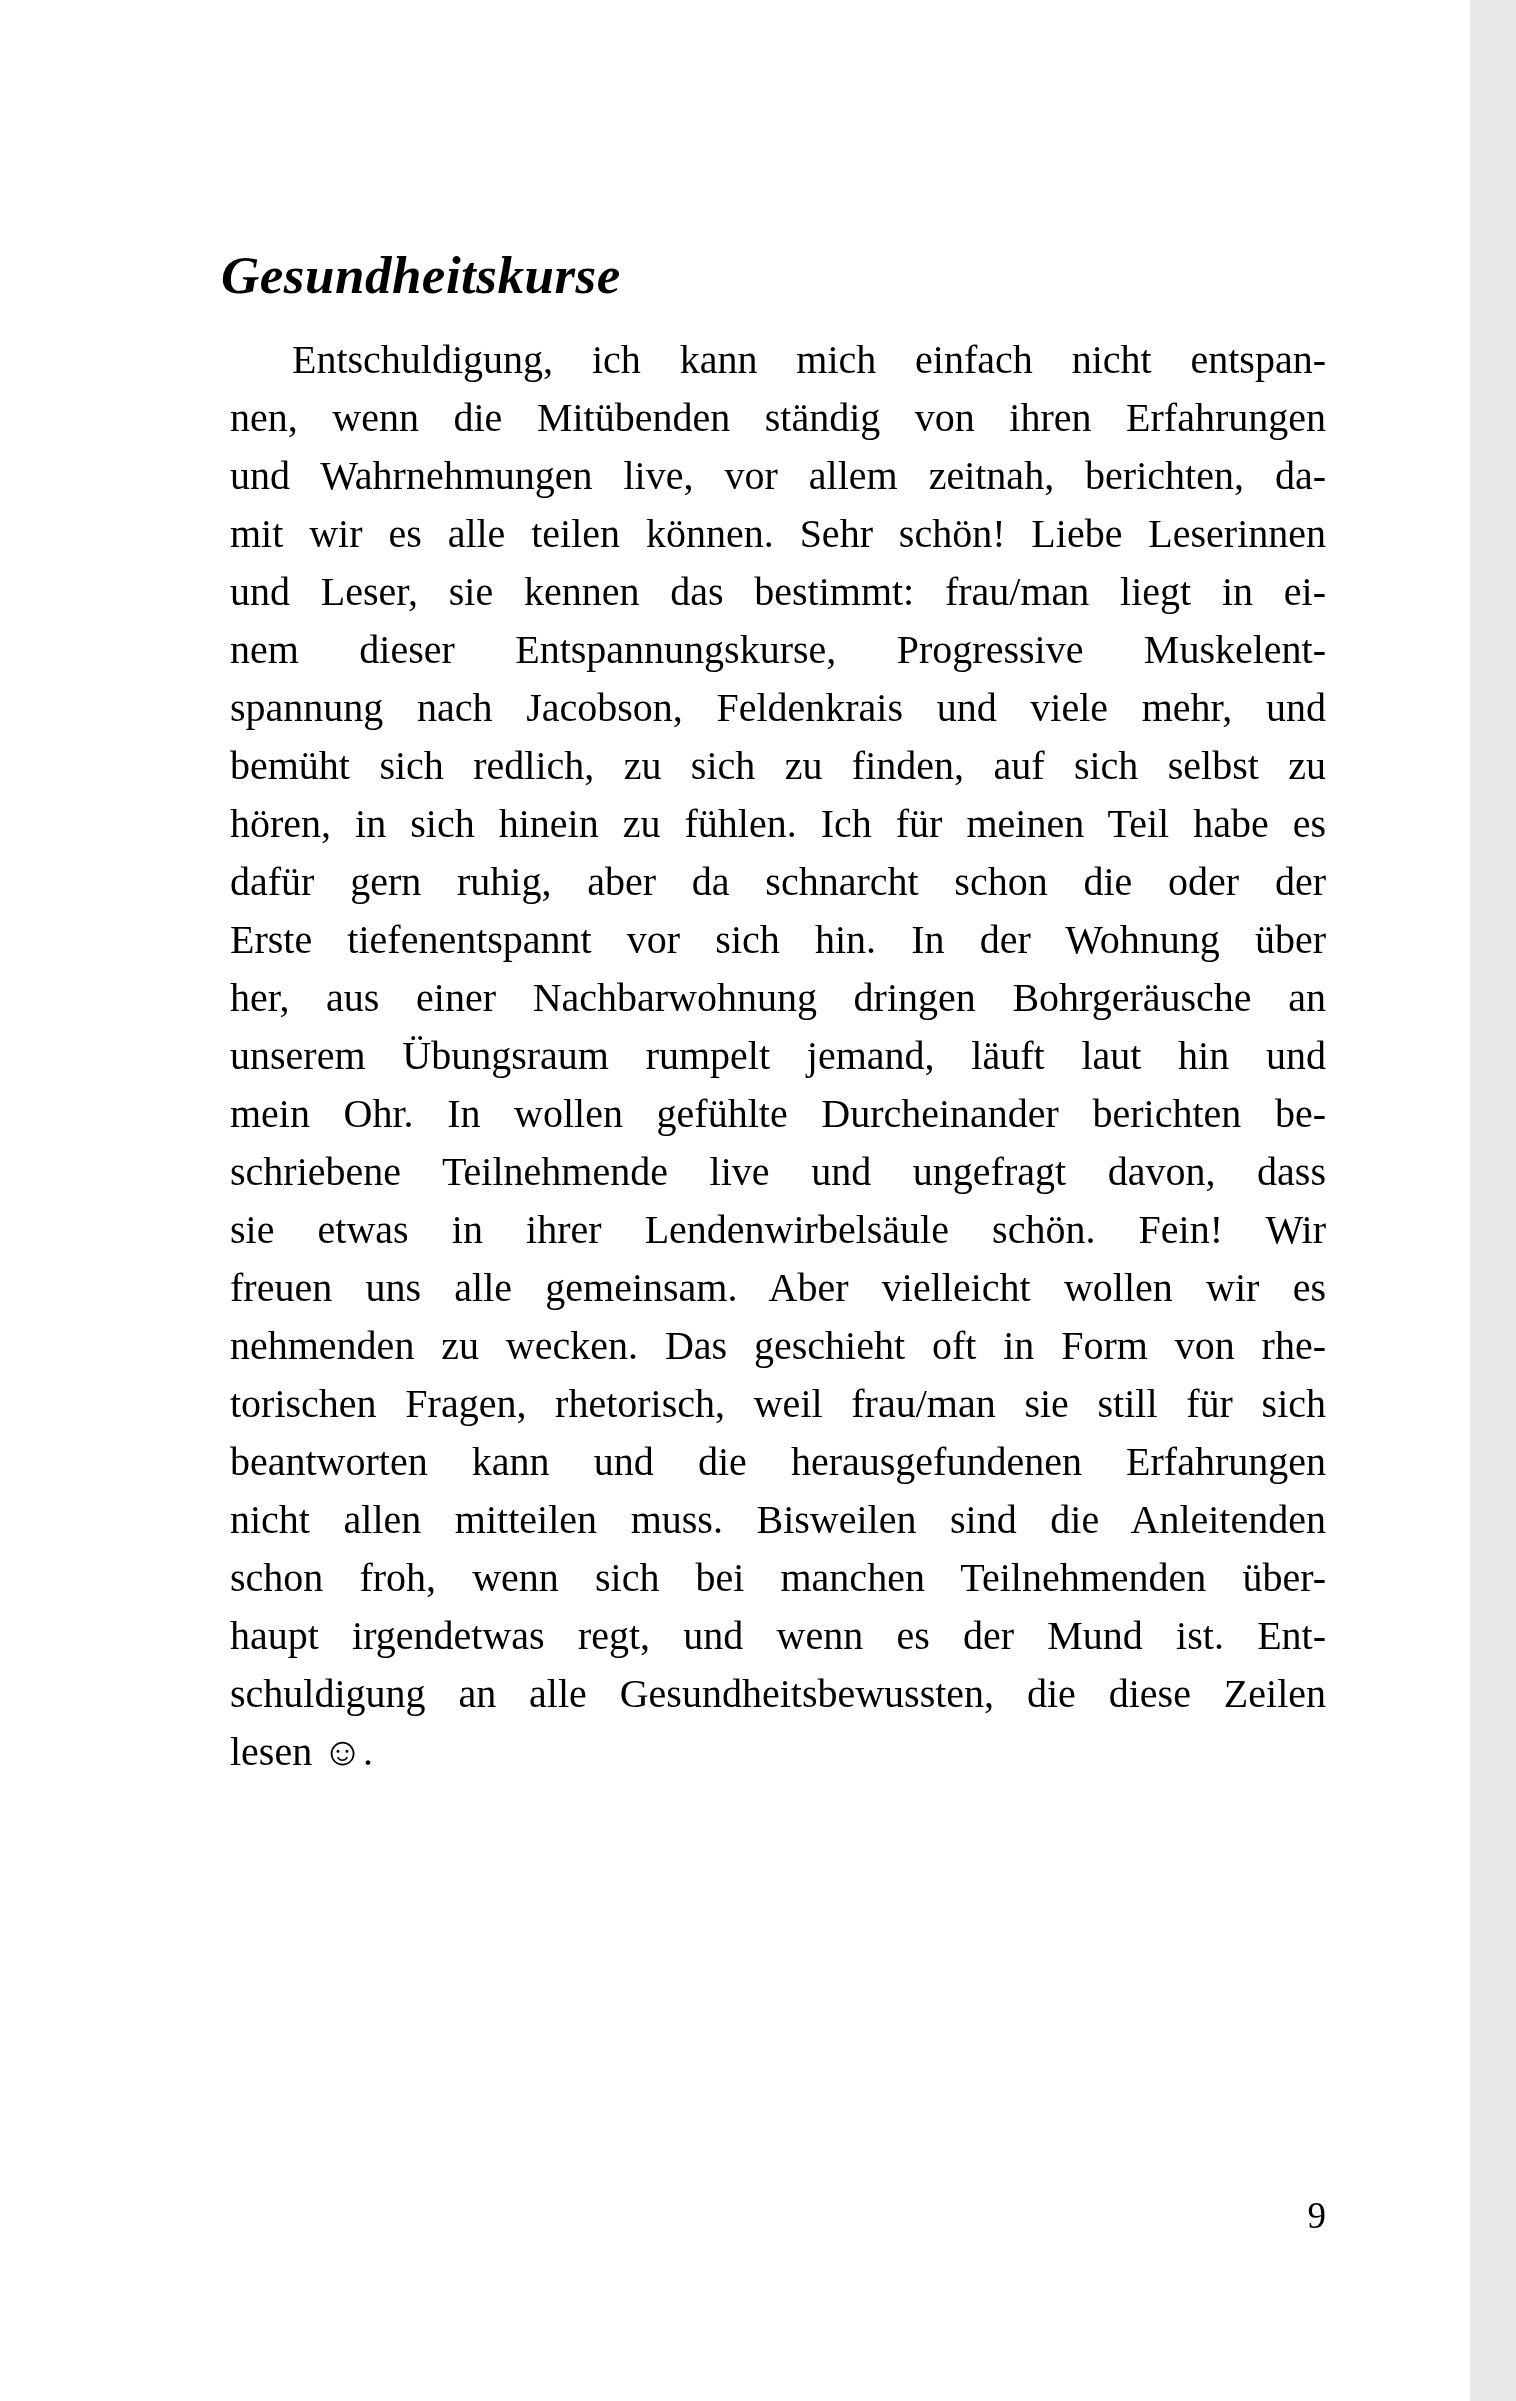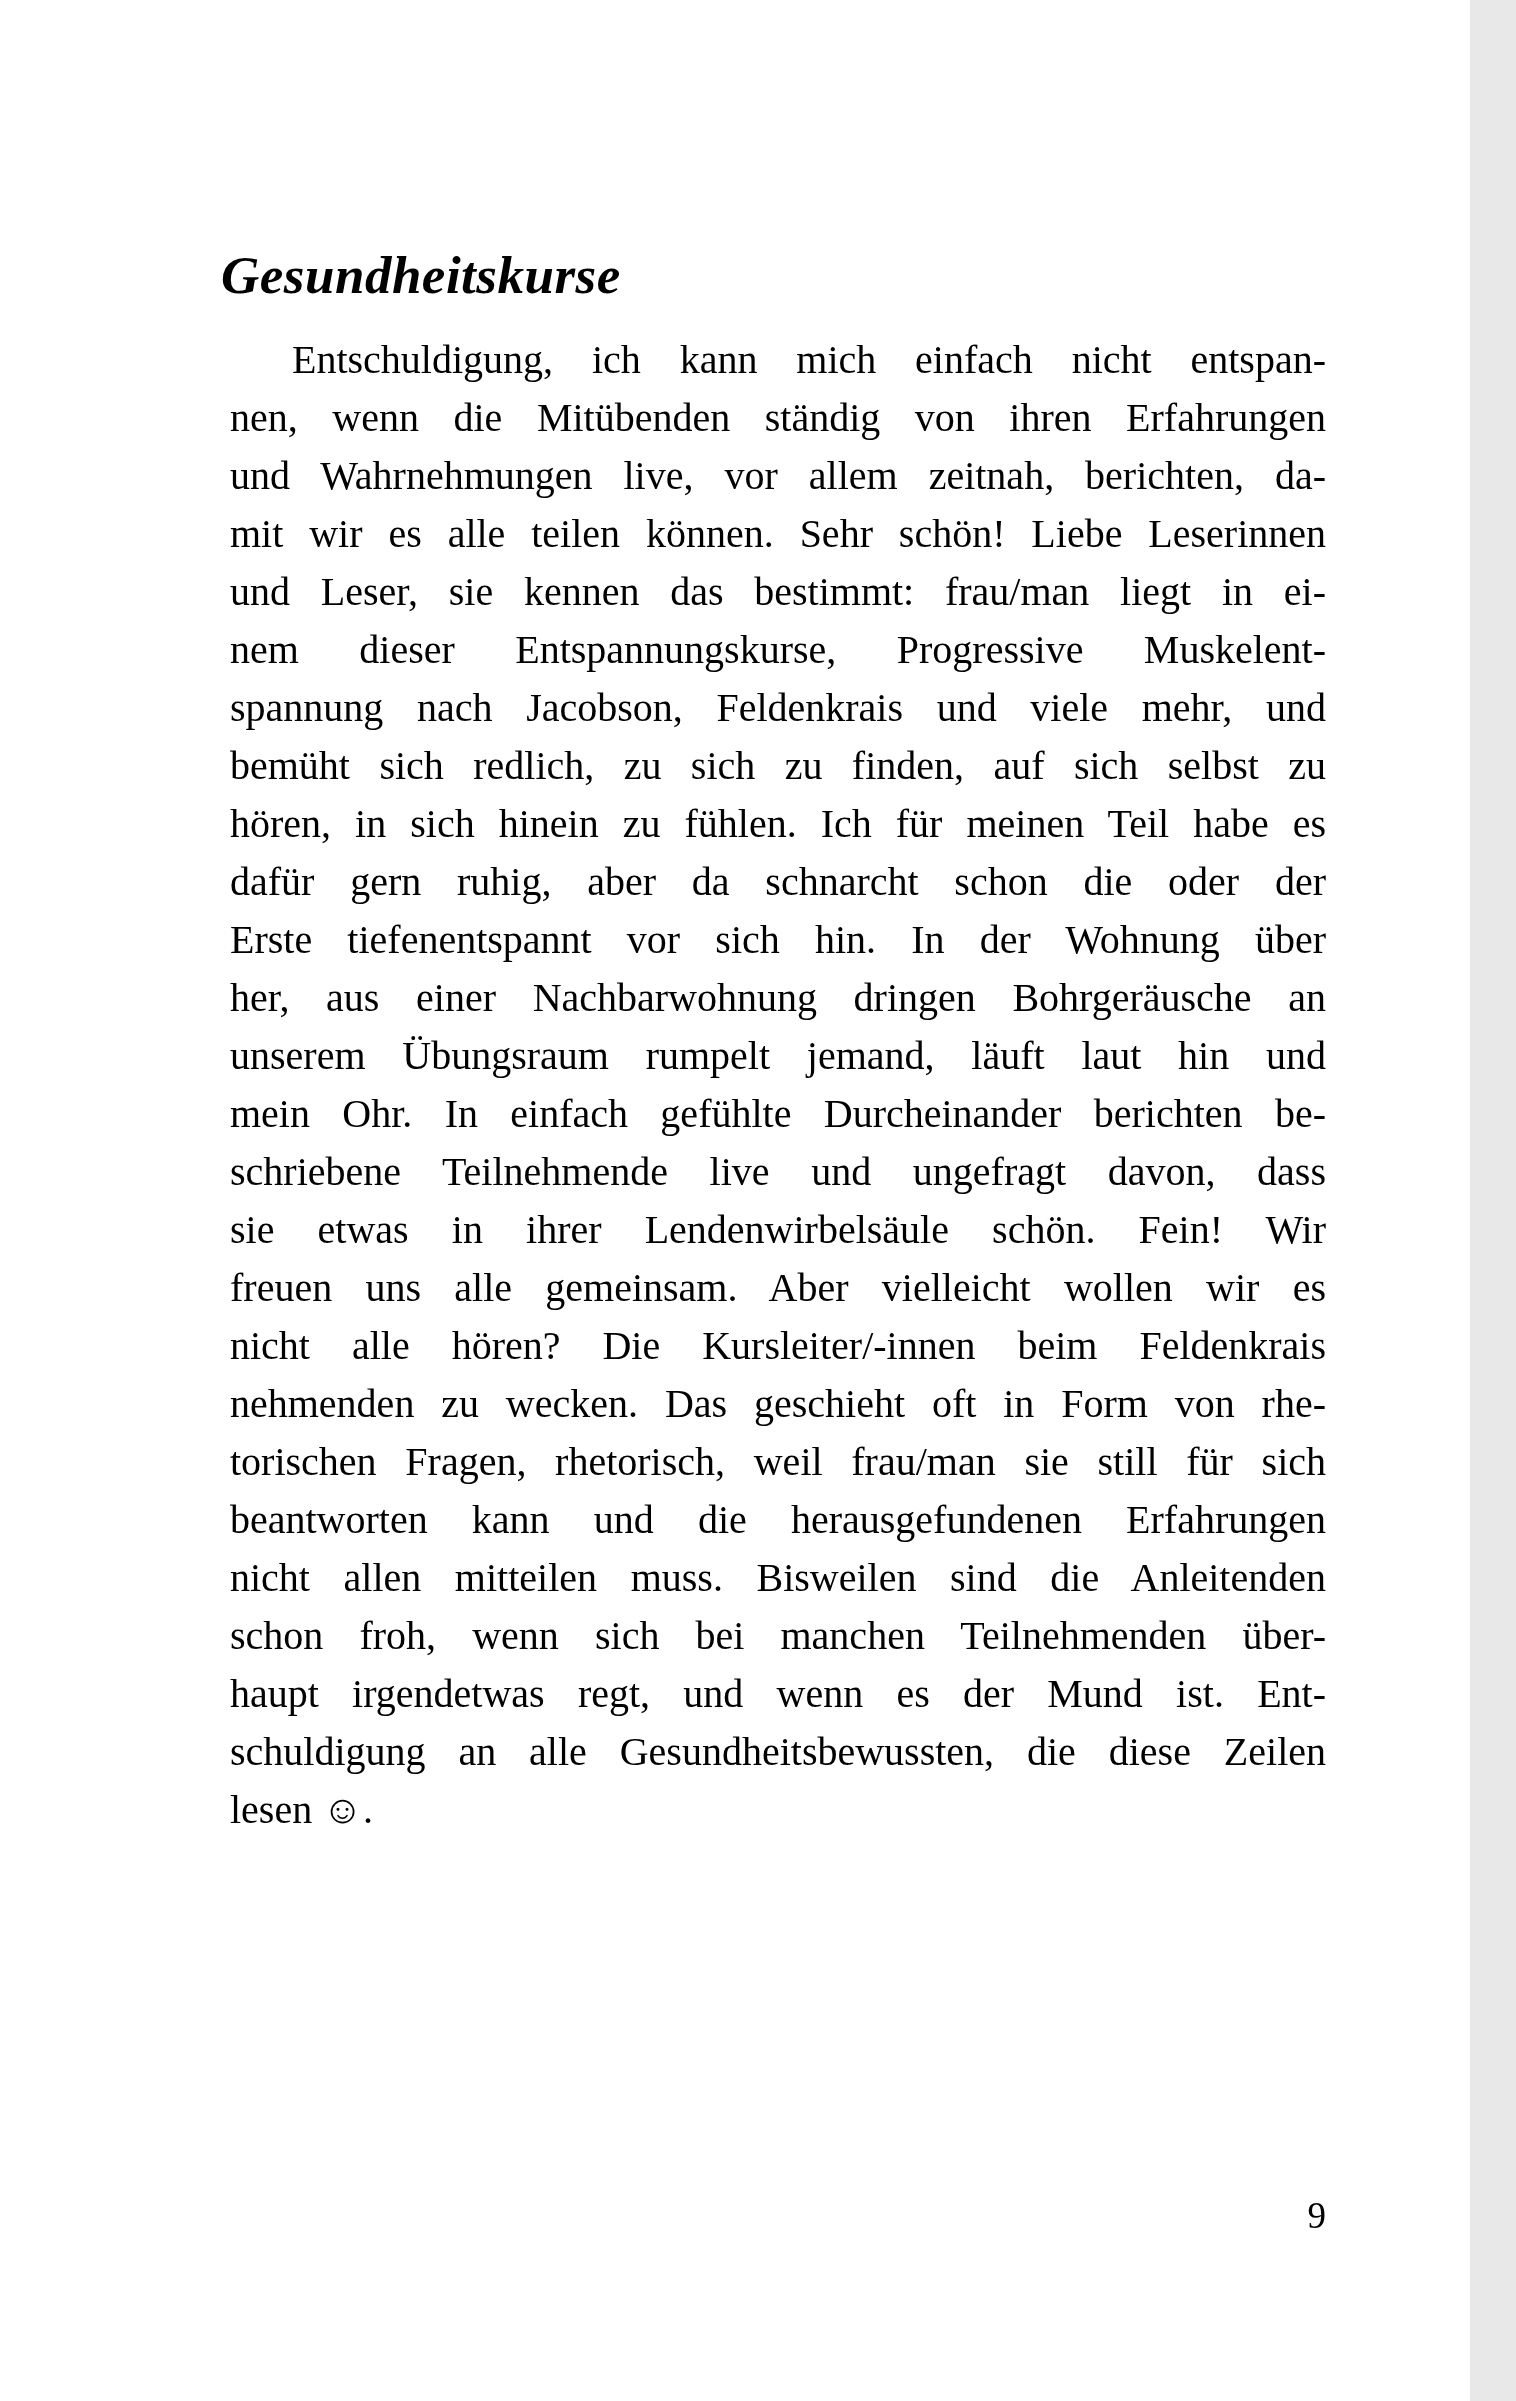--- a/index.html
+++ b/index.html
@@ -64,25 +64,24 @@
     <div class="line">mit wir es alle teilen können. Sehr schön! Liebe Leserinnen</div>
     <div class="line">und Leser, sie kennen das bestimmt: frau/man liegt in ei-</div>
     <div class="line">nem dieser Entspannungskurse, Progressive Muskelent-</div>
     <div class="line">spannung nach Jacobson, Feldenkrais und viele mehr, und</div>
     <div class="line">bemüht sich redlich, zu sich zu finden, auf sich selbst zu</div>
     <div class="line">hören, in sich hinein zu fühlen. Ich für meinen Teil habe es</div>
     <div class="line">dafür gern ruhig, aber da schnarcht schon die oder der</div>
     <div class="line">Erste tiefenentspannt vor sich hin. In der Wohnung über</div>
     <div class="line">her, aus einer Nachbarwohnung dringen Bohrgeräusche an</div>
     <div class="line">unserem Übungsraum rumpelt jemand, läuft laut hin und</div>
-    <div class="line">mein Ohr. In einfach gefühlte Durcheinander berichten be-</div>
+    <div class="line">mein Ohr. In wollen gefühlte Durcheinander berichten be-</div>
     <div class="line">schriebene Teilnehmende live und ungefragt davon, dass</div>
     <div class="line">sie etwas in ihrer Lendenwirbelsäule schön. Fein! Wir</div>
     <div class="line">freuen uns alle gemeinsam. Aber vielleicht wollen wir es</div>
-    <div class="line">nicht alle hören? Die Kursleiter/-innen beim Feldenkrais</div>
     <div class="line">nehmenden zu wecken. Das geschieht oft in Form von rhe-</div>
     <div class="line">torischen Fragen, rhetorisch, weil frau/man sie still für sich</div>
     <div class="line">beantworten kann und die herausgefundenen Erfahrungen</div>
     <div class="line">nicht allen mitteilen muss. Bisweilen sind die Anleitenden</div>
     <div class="line">schon froh, wenn sich bei manchen Teilnehmenden über-</div>
     <div class="line">haupt irgendetwas regt, und wenn es der Mund ist. Ent-</div>
     <div class="line">schuldigung an alle Gesundheitsbewussten, die diese Zeilen</div>
     <div class="line last">lesen ☺.</div>
   </div>
 

